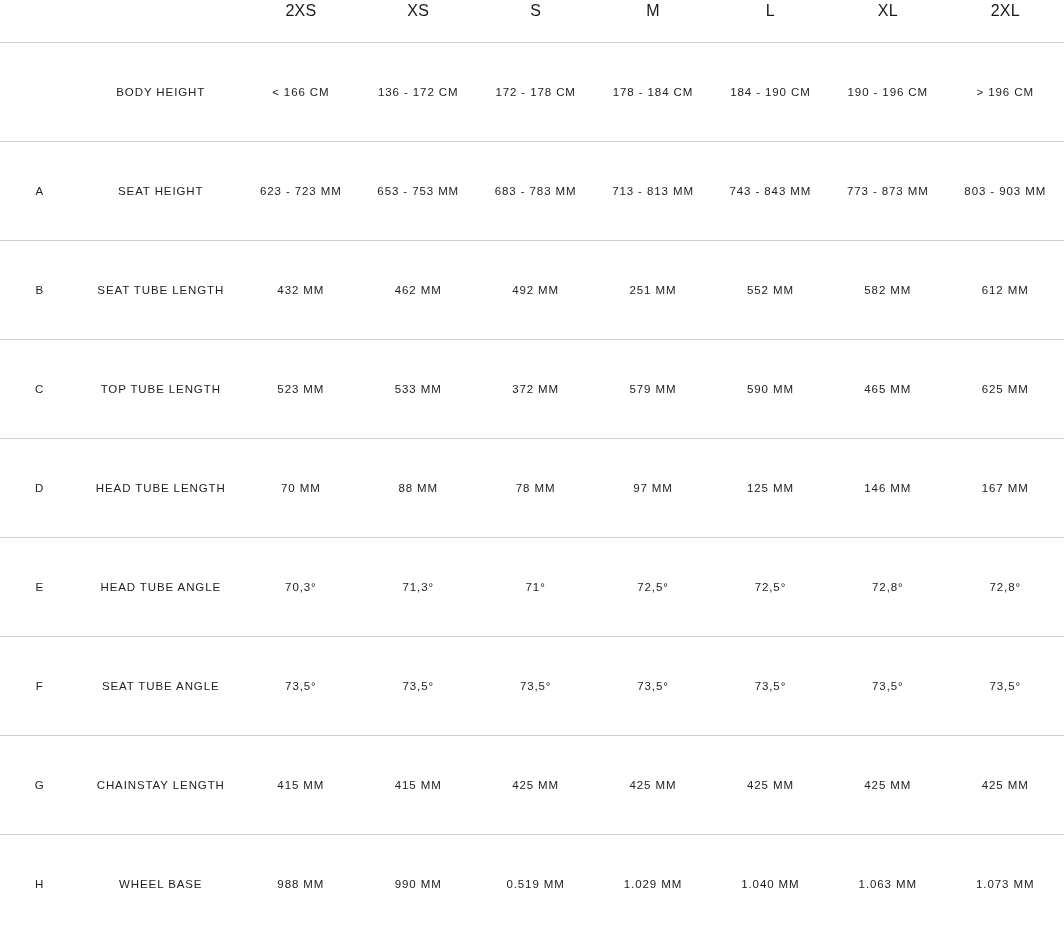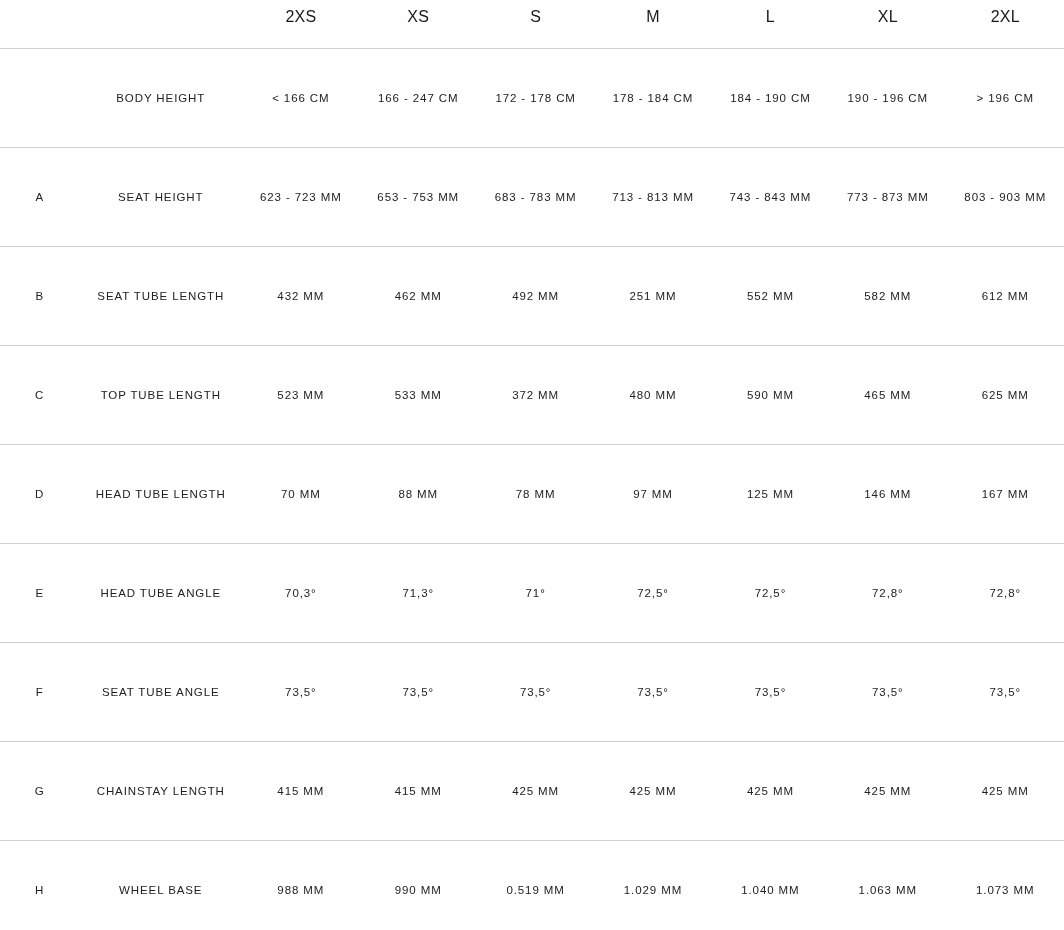--- a/index.html
+++ b/index.html
@@ -23,21 +23,21 @@
 
   .geometry-table col.col-letter { width: 78px; }
   .geometry-table col.col-label  { width: 160px; }
   .geometry-table col.col-size   { width: 115.4px; }
 
   .geometry-table thead th {
     font-size: 16px;
     font-weight: 400;
     color: #1a1a1a;
     text-align: center;
-    padding: 8px 0 22px 0;
+    padding: 2px 0 22px 0;
     letter-spacing: 0.2px;
     vertical-align: bottom;
   }
   .geometry-table thead th.head-letter,
   .geometry-table thead th.head-label {
     text-align: left;
   }
 
   .geometry-table tbody tr {
     border-top: 1px solid #cfcfcf;
@@ -96,21 +96,21 @@
       <th>XL</th>
       <th>2XL</th>
     </tr>
   </thead>
   <tbody>
 
     <tr>
       <td class="cell-letter"></td>
       <td class="cell-label">BODY HEIGHT</td>
       <td>&lt; 166 CM</td>
-      <td>166 - 247 CM</td>
+      <td>136 - 172 CM</td>
       <td>172 - 178 CM</td>
       <td>178 - 184 CM</td>
       <td>184 - 190 CM</td>
       <td>190 - 196 CM</td>
       <td>&gt; 196 CM</td>
     </tr>
 
     <tr>
       <td class="cell-letter">A</td>
       <td class="cell-label">SEAT HEIGHT</td>
@@ -134,21 +134,21 @@
       <td>582 MM</td>
       <td>612 MM</td>
     </tr>
 
     <tr>
       <td class="cell-letter">C</td>
       <td class="cell-label">TOP TUBE LENGTH</td>
       <td>523 MM</td>
       <td>533 MM</td>
       <td>372 MM</td>
-      <td>480 MM</td>
+      <td>579 MM</td>
       <td>590 MM</td>
       <td>465 MM</td>
       <td>625 MM</td>
     </tr>
 
     <tr>
       <td class="cell-letter">D</td>
       <td class="cell-label">HEAD TUBE LENGTH</td>
       <td>70 MM</td>
       <td>88 MM</td>

